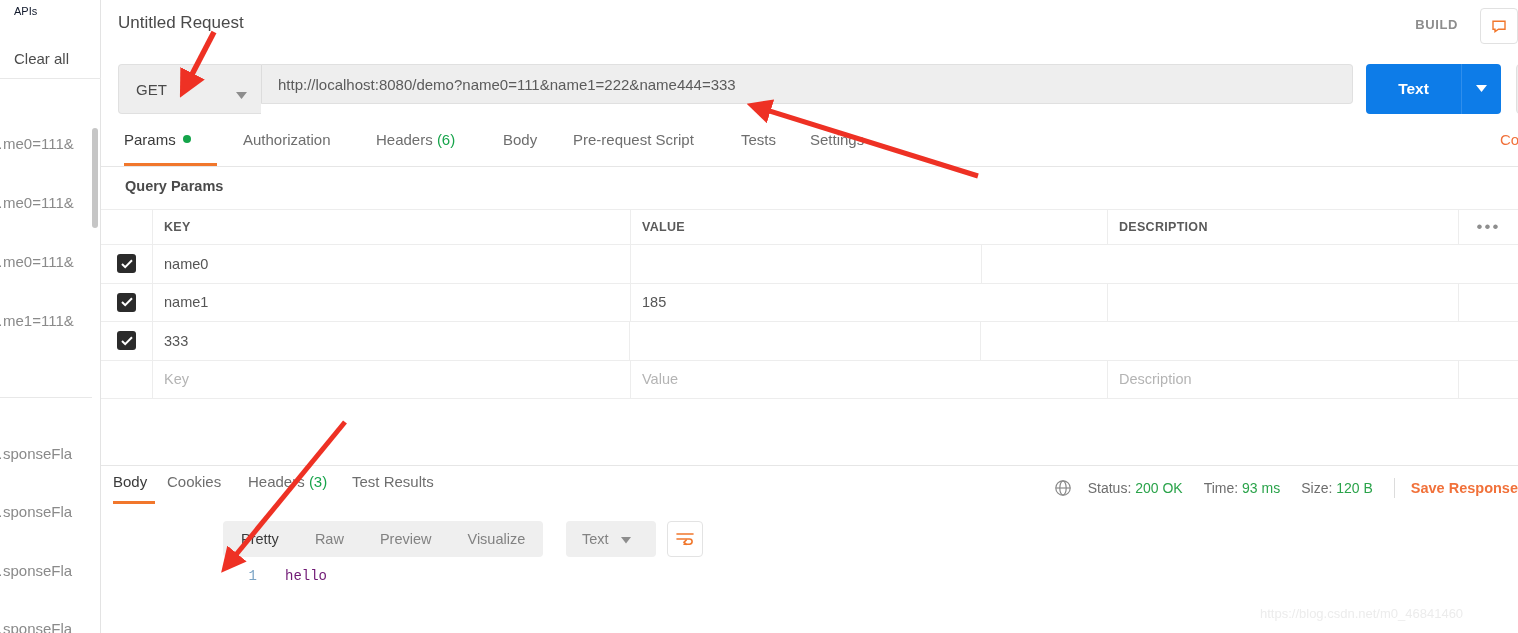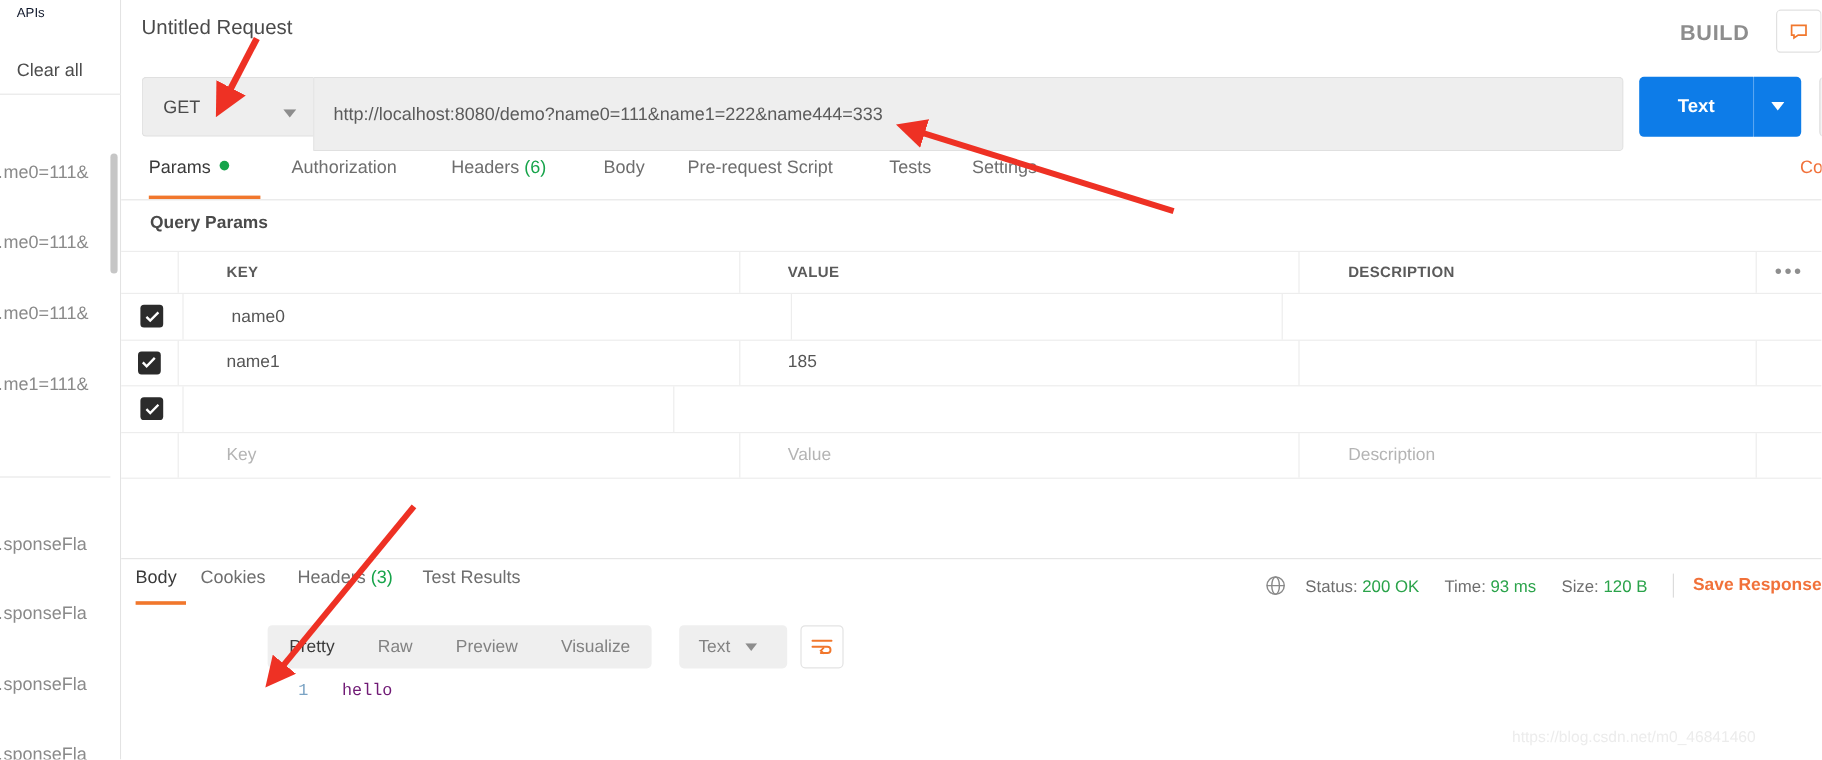--- a/index.html
+++ b/index.html
@@ -37,41 +37,41 @@
     background: #c6c6c6; border-radius: 3px;
   }
 
   
   #main { position: absolute; left: 101px; top: 0; width: 1417px; height: 633px; background: #fff; }
 
   #request-title {
     position: absolute; left: 17px; top: 13px; font-size: 17px; color: #4a4a4a;
   }
   #build-label {
-    position: absolute; right: 60px; top: 17px; font-size: 18px; letter-spacing: .6px;
+    position: absolute; right: 60px; top: 17px; font-size: 13px; letter-spacing: .6px;
     color: #8d8d8d; font-weight: bold;
   }
   #build-icon-btn {
     position: absolute; right: 0px; top: 8px; width: 38px; height: 36px;
     background: #fff; border: 1px solid #e1e1e1; border-radius: 4px;
     display: flex; align-items: center; justify-content: center;
   }
 
   
   #url-row { position: absolute; left: 17px; top: 64px; height: 50px; width: 1400px; }
   #method-select {
     position: absolute; left: 0; top: 0; width: 143px; height: 50px;
     background: #eeeeee; border: 1px solid #e0e0e0; border-right: none;
     border-radius: 4px 0 0 4px;
     display: flex; align-items: center;
   }
   #method-label { margin-left: 17px; font-size: 15px; color: #4a4a4a; }
   #method-caret { position: absolute; right: 14px; top: 21px; }
   #url-input {
-    position: absolute; left: 143px; top: 0; width: 1092px; height: 62px;
+    position: absolute; left: 143px; top: 0; width: 1092px; height: 40px;
     background: #eeeeee; border: 1px solid #e0e0e0; border-left: 1px solid #dcdcdc;
     border-radius: 0 4px 4px 0;
     font-family: "Liberation Sans", sans-serif; font-size: 15px; color: #5b5b5b;
     padding-left: 16px; outline: none;
   }
   #send-btn {
     position: absolute; left: 1248px; top: 0; width: 95px; height: 50px;
     background: #0d7ce8; border-radius: 4px 0 0 4px; color: #fff;
     font-size: 15.5px; font-weight: bold;
     display: flex; align-items: center; justify-content: center;
@@ -111,21 +111,21 @@
   }
   #tabs-hr { position: absolute; left: 0; top: 166px; width: 1417px; height: 1px; background: #e6e6e6; }
 
   
   #query-params-title {
     position: absolute; left: 24px; top: 178px; font-size: 14.5px; color: #4a4a4a; font-weight: bold;
   }
   #params-table {
     position: absolute; left: 0px; top: 209px; width: 1417px;
   }
-  .ptr { position: relative; height: 38.5px; border-bottom: 1px solid #ededed; display: flex; gap: 29px; }
+  .ptr { position: relative; height: 38.5px; border-bottom: 1px solid #ededed; display: flex; }
   .ptr.head { height: 36px; border-top: 1px solid #ededed; }
   .cell-check {
     width: 52px; border-right: 1px solid #ededed; display: flex;
     align-items: center; justify-content: center;
   }
   .cell-key { width: 478px; border-right: 1px solid #ededed; display: flex; align-items: center; padding-left: 11px; }
   .cell-val { width: 477px; border-right: 1px solid #ededed; display: flex; align-items: center; padding-left: 11px; }
   .cell-desc { width: 350px; display: flex; align-items: center; padding-left: 11px; }
   .cell-more { width: 60px; border-left: 1px solid #ededed; display: flex; align-items: center; justify-content: center; }
   .th { font-size: 12.5px; font-weight: bold; color: #5a5a5a; letter-spacing: .3px; }
@@ -323,20 +323,21 @@
       </div>
 
       <div class="ptr">
         <div class="cell-check">
           <div class="checkbox">
             <svg width="12" height="10" viewBox="0 0 12 10">
                 <path d="M1 5l3.2 3.2L11 1.3" stroke="#fff" stroke-width="2" fill="none"></path>
               </svg>
           </div>
         </div>
+        <div class="cell-val td">333</div>
         <div class="cell-desc td"></div>
         <div class="cell-more"></div>
       </div>
 
       <div class="ptr">
         <div class="cell-check"></div>
         <div class="cell-key td placeholder">Key</div>
         <div class="cell-val td placeholder">Value</div>
         <div class="cell-desc td placeholder">Description</div>
         <div class="cell-more"></div>

